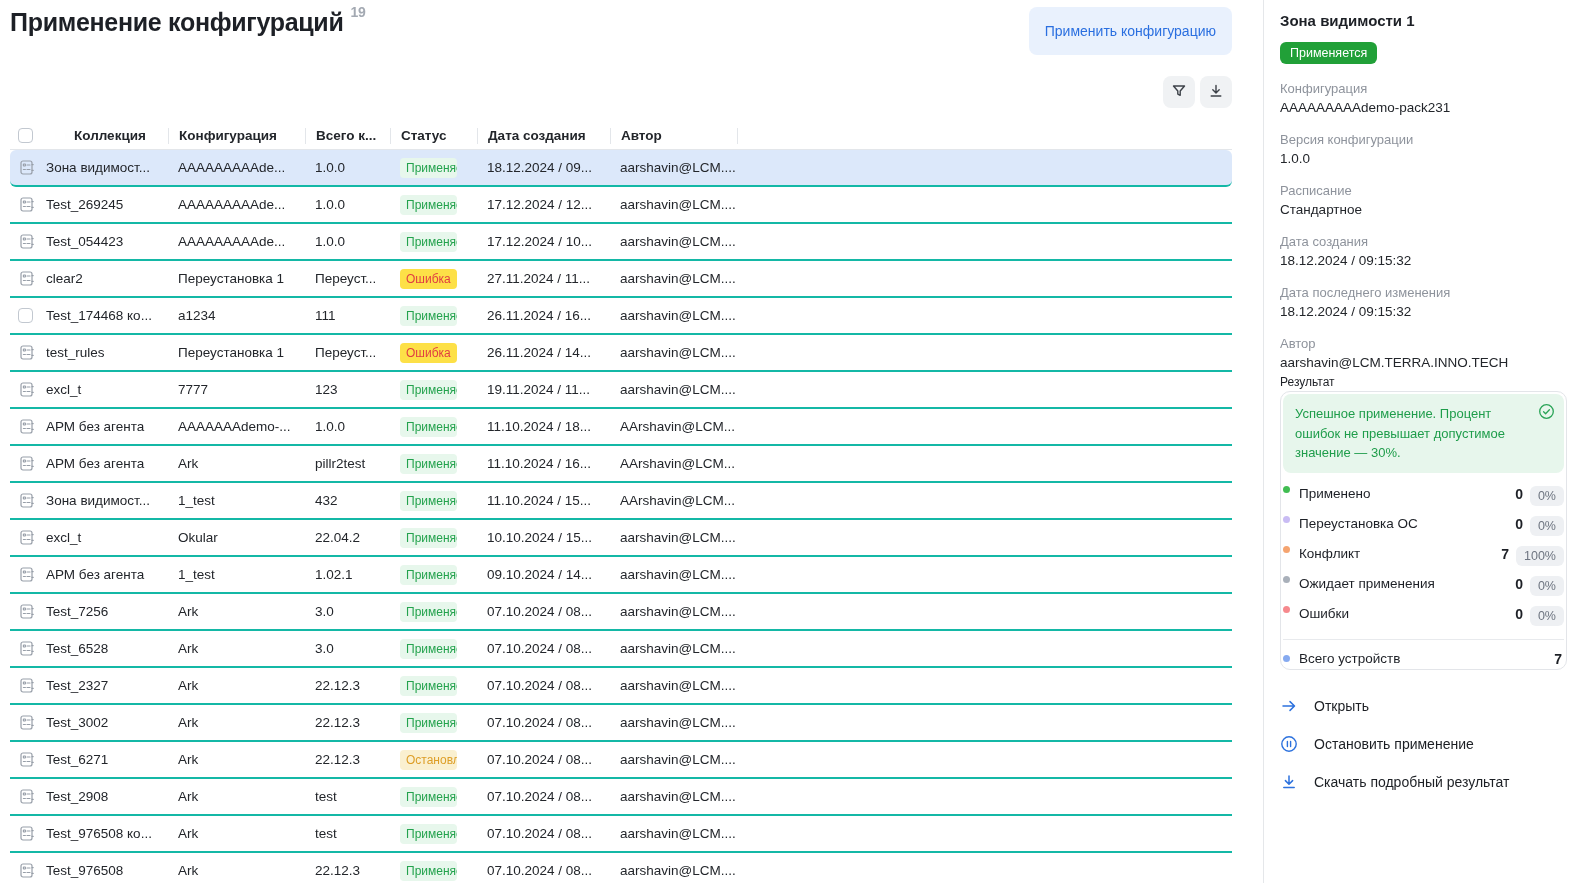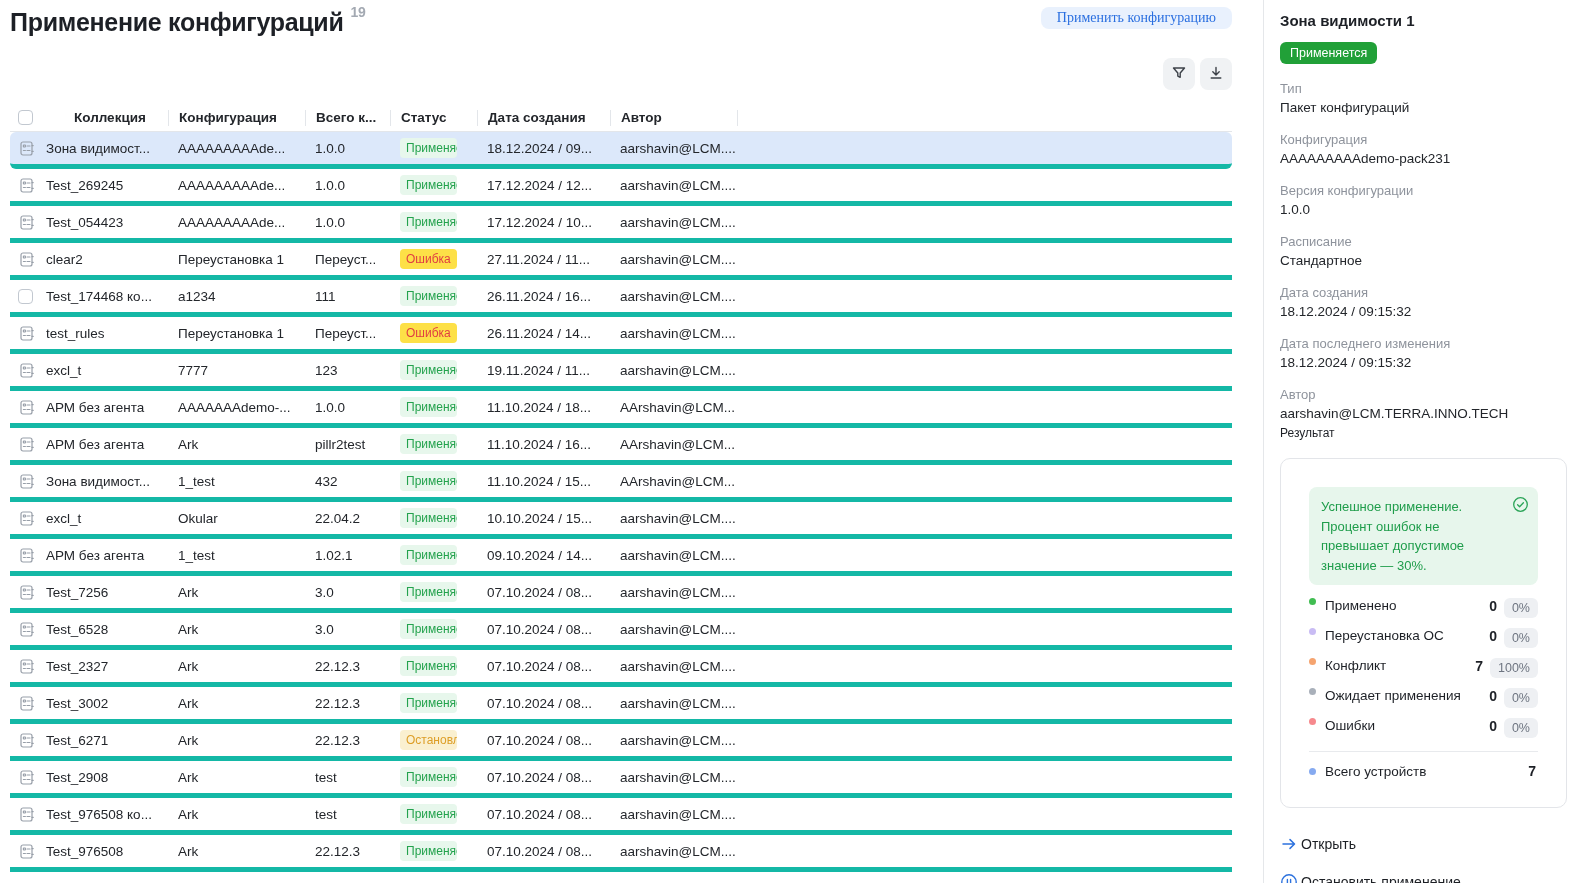--- a/index.html
+++ b/index.html
@@ -10,41 +10,41 @@
     color:#1d2026; background:#ffffff; display:flex;
   }
 
   
   .main { width:1263px; min-width:0; padding:6px 31px 0 10px; }
   .top-bar { display:flex; justify-content:space-between; align-items:flex-start; }
   .page-title { font-size:25px; font-weight:700; letter-spacing:-0.3px; margin:2px 0 0; }
   .page-count { font-size:14px; font-weight:700; color:#a3a9b2; vertical-align:top; position:relative; top:-4px; margin-left:7px; }
   .apply-btn {
     background:#e9f1fd; color:#2a6fe0; border:none; border-radius:8px;
-    font-family:Liberation Serif, serif; font-size:14px; padding:3px 16px; cursor:pointer; margin-top:1px;
+    font-family:Liberation Sans, sans-serif; font-size:14px; padding:16px 16px; cursor:pointer; margin-top:1px;
   }
   .icon-toolbar { display:flex; justify-content:flex-end; gap:5px; margin-top:21px; }
   .tool-btn {
     width:32px; height:32px; border:none; border-radius:8px; background:#f0f2f4;
     display:flex; align-items:center; justify-content:center; cursor:pointer; color:#3c4148;
   }
 
   
   .table { margin-top:14px; }
   .thead, .trow {
     display:grid;
     grid-template-columns:34px 124px 137px 85px 87px 133px 127px 1fr;
     align-items:center;
   }
   .thead { height:28px; border-bottom:1px solid #e3e6ea; font-size:13.5px; font-weight:700; color:#23262b; }
   .thead .hcell { padding-left:10px; display:flex; align-items:center; height:16px; }
   .thead .hcell.first { padding-left:2px;margin-left:28px; }
   .thead .hcell.sep { border-left:1px solid #e3e6ea; }
   .lead-cell { display:flex; align-items:center; justify-content:flex-start; padding-left:8px; }
-  .trow { height:37px; border-bottom:5px solid #14b8a6; font-size:13.5px; color:#23262b; cursor:pointer; }
+  .trow { height:37px; border-bottom:2px solid #14b8a6; font-size:13.5px; color:#23262b; cursor:pointer; }
   .trow.selected { background:#dce8fa; border-radius:6px; }
   .tcell { padding-left:10px; white-space:nowrap; overflow:hidden; }
   .tcell.first { padding-left:2px; }
   .checkbox {
     width:15px; height:15px; border:1.5px solid #c2c8d0; border-radius:4px; background:#fff; display:inline-block;
   }
   .row-icon { display:inline-flex; color:#989fa9; }
   .badge {
     display:inline-block; font-size:12px; padding:3px 6px; border-radius:4px;
     white-space:nowrap; overflow:hidden; max-width:57px; vertical-align:middle;
@@ -56,40 +56,40 @@
   
   .side { width:320px; border-left:1px solid #e5e7ea; padding:6px 16px 16px; overflow:hidden; }
   .side-title { font-size:15px; font-weight:700; margin:6px 0 0; }
   .badge-solid {
     display:inline-block; background:#21a038; color:#fff; font-size:12.5px;
     padding:4px 10px; border-radius:6px; margin-top:13px;
   }
   .field-label { font-size:13px; color:#8e939c; margin-top:17px; }
   .field-value { font-size:13.5px; color:#23262b; margin-top:4px; }
   .result-heading { font-size:12px; font-weight:400; margin-top:5px; }
-  .result-card { border:1px solid #e3e5e9; border-radius:10px; padding:28px; margin-top:18px; }
+  .result-card { border:1px solid #e3e5e9; border-radius:10px; padding:2px; margin-top:2px; }
   .alert {
     position:relative; background:#e7f6ec; color:#1f9d4b; border-radius:8px;
     padding:10px 34px 10px 12px; font-size:13px; line-height:1.5;
   }
   .alert-icon { position:absolute; top:9px; right:9px; color:#2aa457; }
   .stats { margin-top:13px; }
   .stat-row { display:flex; align-items:flex-start; margin:10px 0; font-size:13.5px; }
   .dot { width:7px; height:7px; border-radius:50%; margin-right:9px; flex:none; }
   .stat-label { flex:1; }
   .stat-count { font-weight:700; font-size:14px; margin-right:7px; }
   .stat-chip {
     background:#eef0f3; color:#6e7581; font-size:12.5px; padding:3px 8px;
     border-radius:6px; min-width:24px; text-align:center;
   }
   .card-divider { border:none; border-top:1px solid #e8eaed; margin:13px 0 11px; }
   .total-row { display:flex; align-items:center; font-size:13.5px; margin-top:6px; }
   .total-value { font-weight:700; font-size:14px; margin-right:2px; }
   .side-actions { margin-top:27px; }
-  .action-item { display:flex; align-items:center; gap:3px; margin-bottom:20px; font-size:14px; color:#1c1f24; cursor:pointer; }
+  .action-item { display:flex; align-items:center; gap:16px; margin-bottom:20px; font-size:14px; color:#1c1f24; cursor:pointer; }
   .action-icon { display:inline-flex; color:#2d72de; width:18px; justify-content:center; }
 </style>
 </head>
 <body>
 
 <div class="main">
   <div class="top-bar">
     <h1 class="page-title"><span>Применение конфигураций</span><span class="page-count">19</span></h1>
     <button class="apply-btn">Применить конфигурацию</button>
   </div>
@@ -520,24 +520,20 @@
   </div>
 </div>
   </div>
 </div>
 
 <div class="side">
   <div class="side-title">Зона видимости 1</div>
   <span class="badge-solid">Применяется</span>
 
   <div>
-  <div>
-    <div class="field-label">Тип</div>
-    <div class="field-value">Пакет конфигураций</div>
-  </div>
 
   <div>
     <div class="field-label">Конфигурация</div>
     <div class="field-value">AAAAAAAAAdemo-pack231</div>
   </div>
 
   <div>
     <div class="field-label">Версия конфигурации</div>
     <div class="field-value">1.0.0</div>
   </div>

